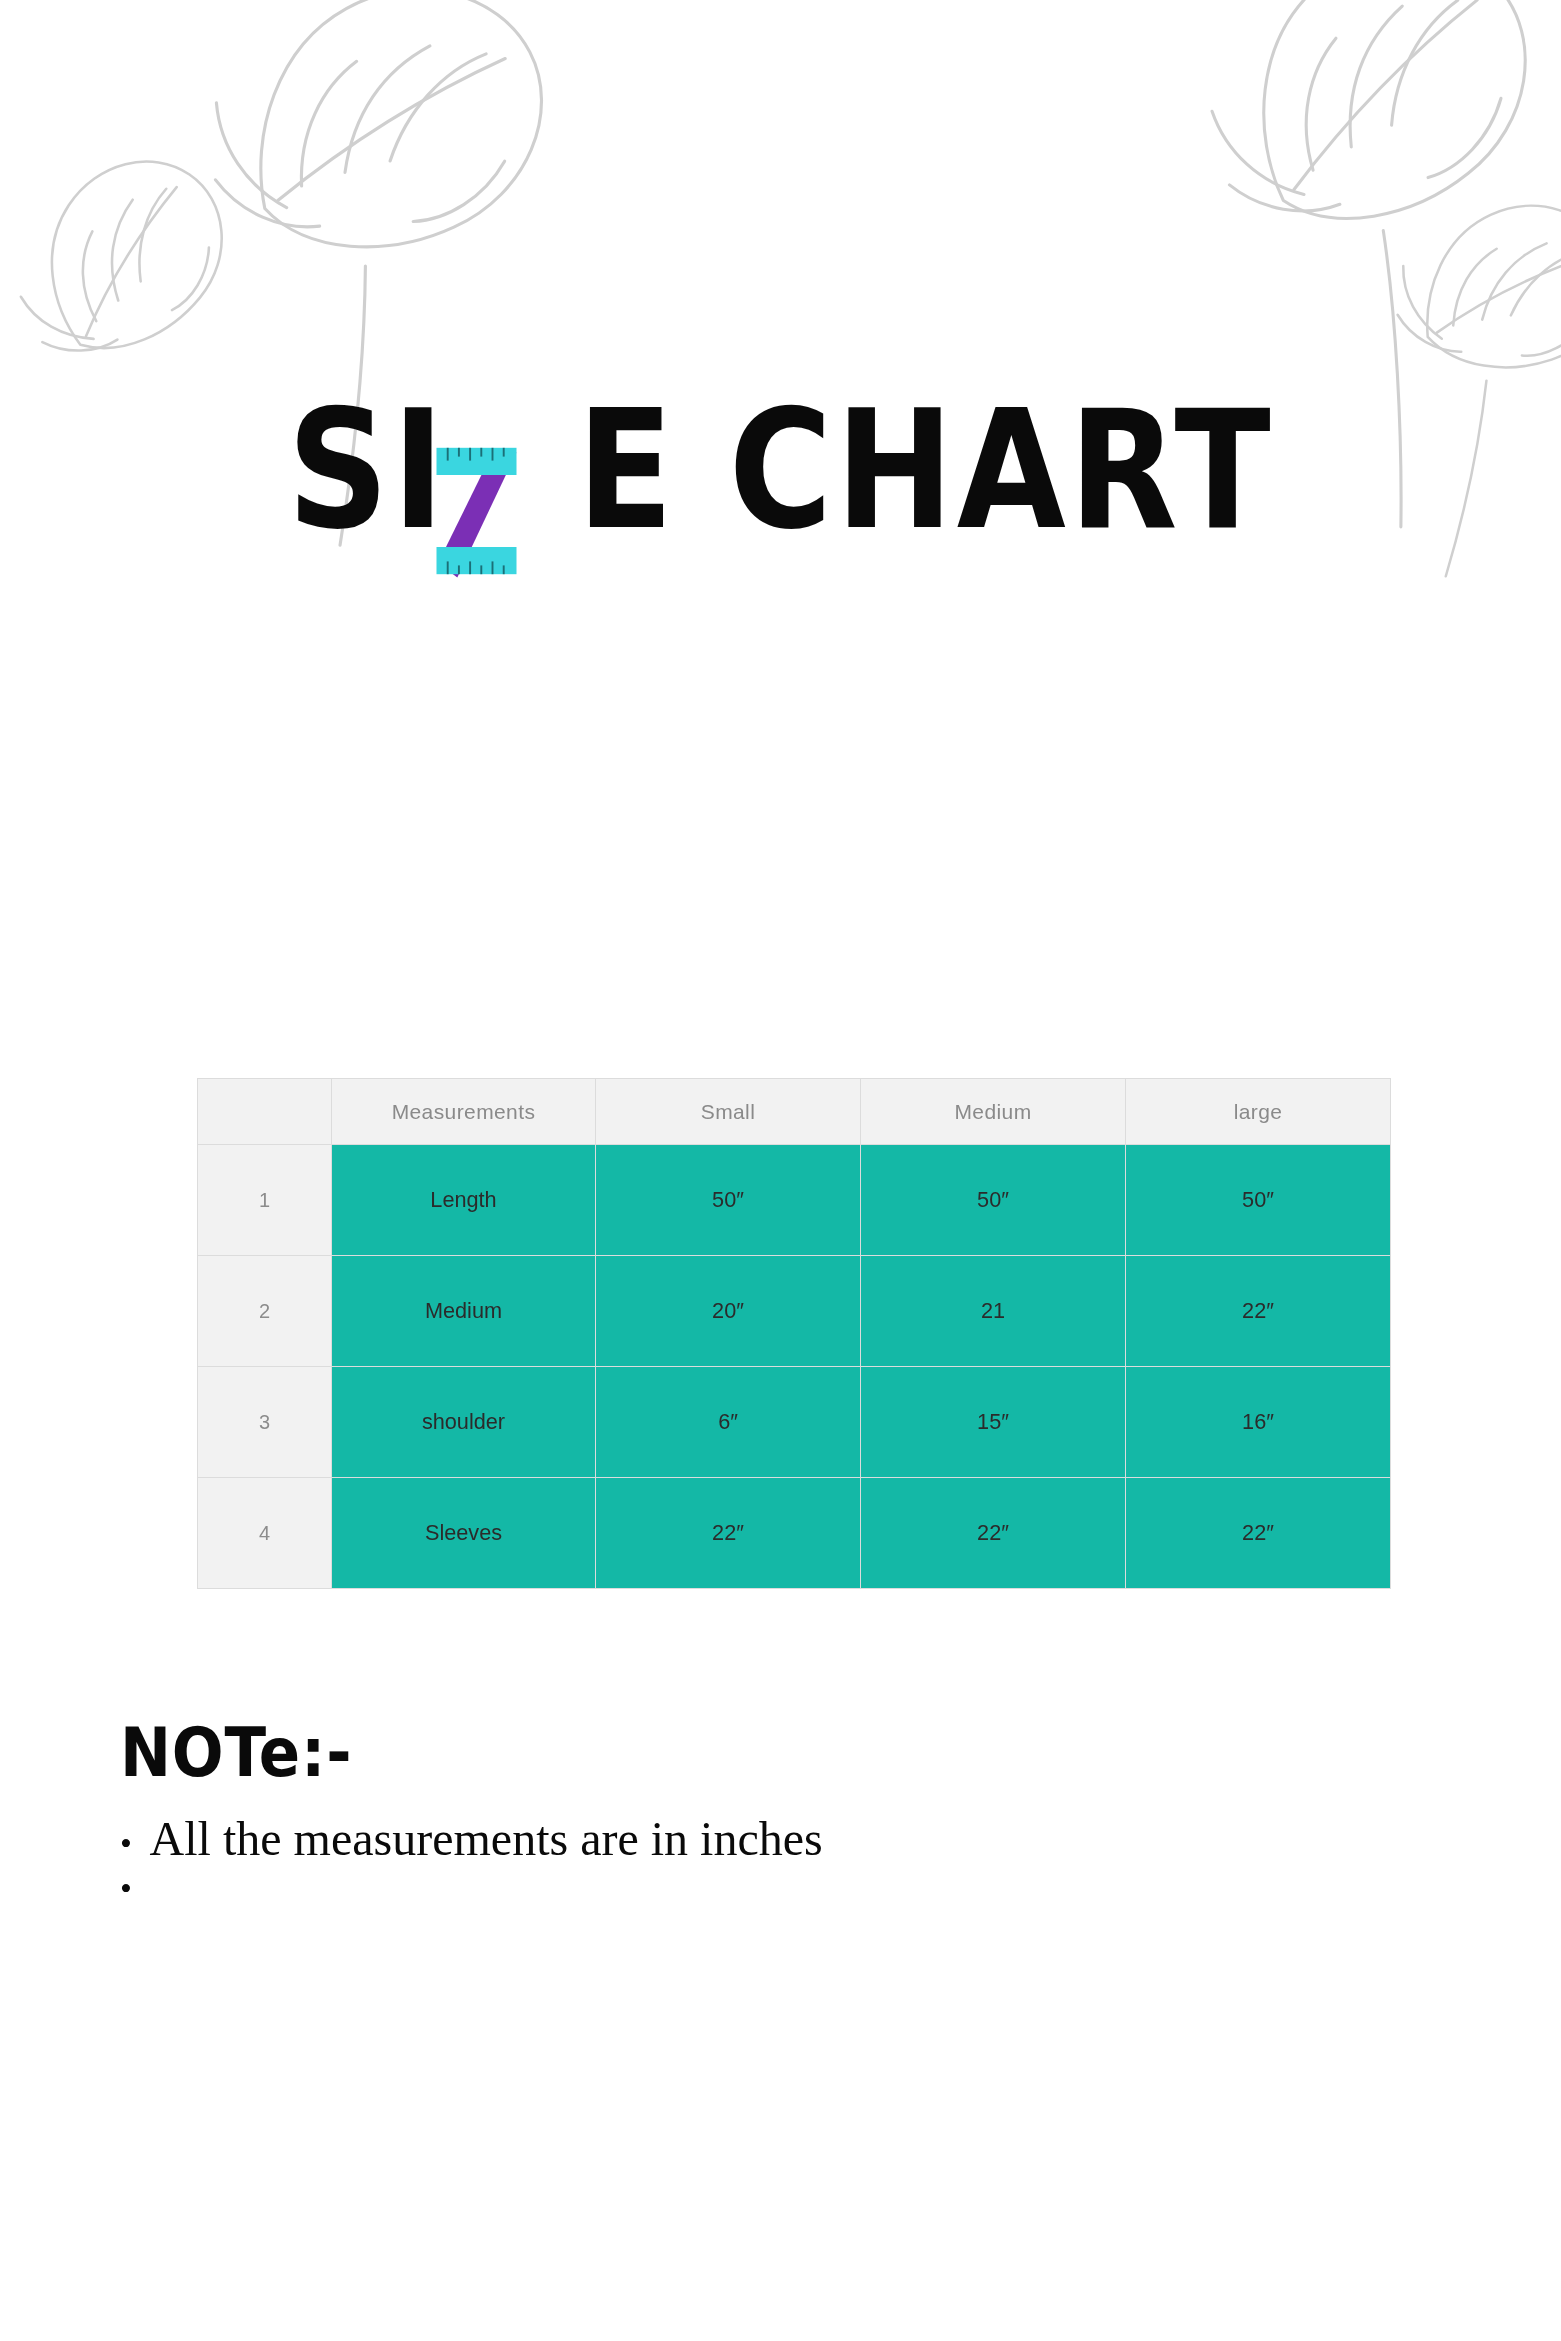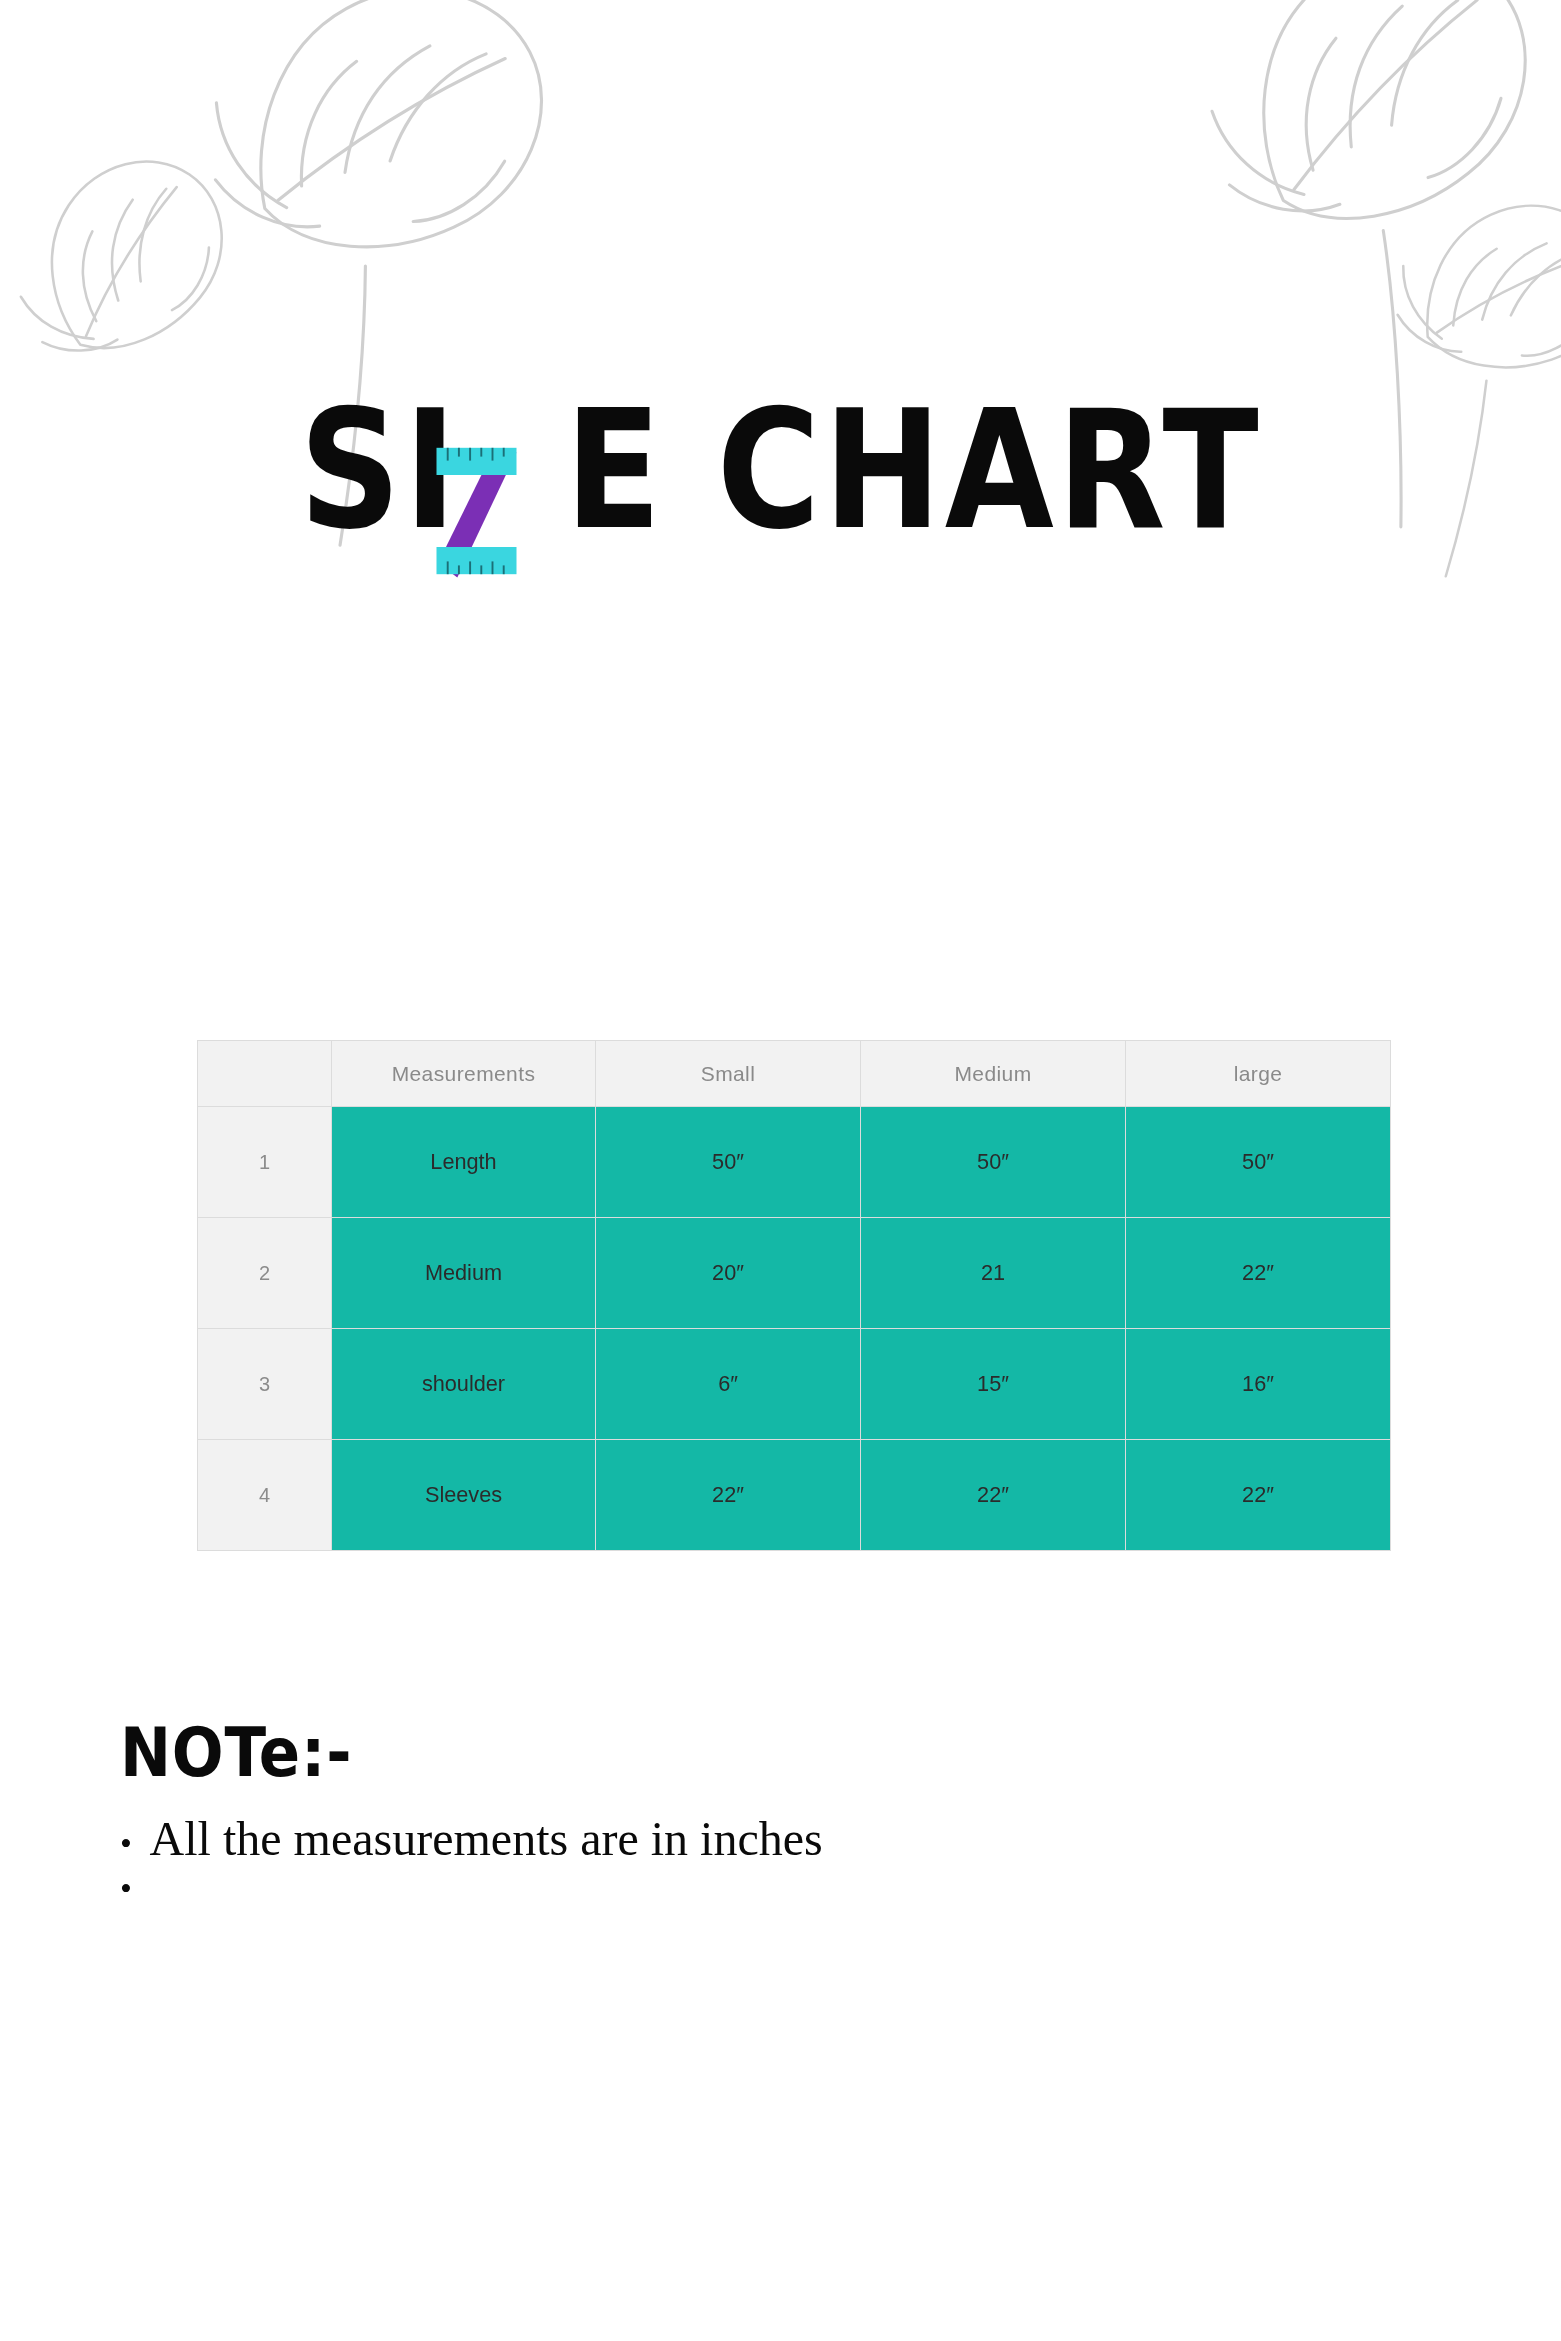--- a/index.html
+++ b/index.html
@@ -36,21 +36,21 @@
     position: absolute;
     left: 0;
     top: 400px;
     width: 1561px;
     text-align: center;
   }
   .title-row {
     display: inline-flex;
     align-items: center;
     justify-content: center;
-    gap: 0px;
+    gap: 12px;
   }
   .title-text {
     font-family: "DejaVu Sans", sans-serif;
     font-weight: bold;
     font-size: 141px;
     letter-spacing: 3.2px;
     color: #0a0a0a;
     line-height: 1;
     transform: scaleY(1.16) scaleX(1.0);
     transform-origin: center;
@@ -80,21 +80,21 @@
     line-height: 1;
     transform: scaleY(1.22) scaleX(1.04);
     display: inline-block;
     transform-origin: center;
   }
 
   
   .table-wrap {
     position: absolute;
     left: 197px;
-    top: 1040px;
+    top: 1078px;
     width: 1192px;
   }
   table.size-table {
     border-collapse: collapse;
     width: 1192px;
     table-layout: fixed;
   }
   table.size-table col.c0 { width: 134px; }
   table.size-table col.c1 { width: 264px; }
   table.size-table col.c2 { width: 265px; }

